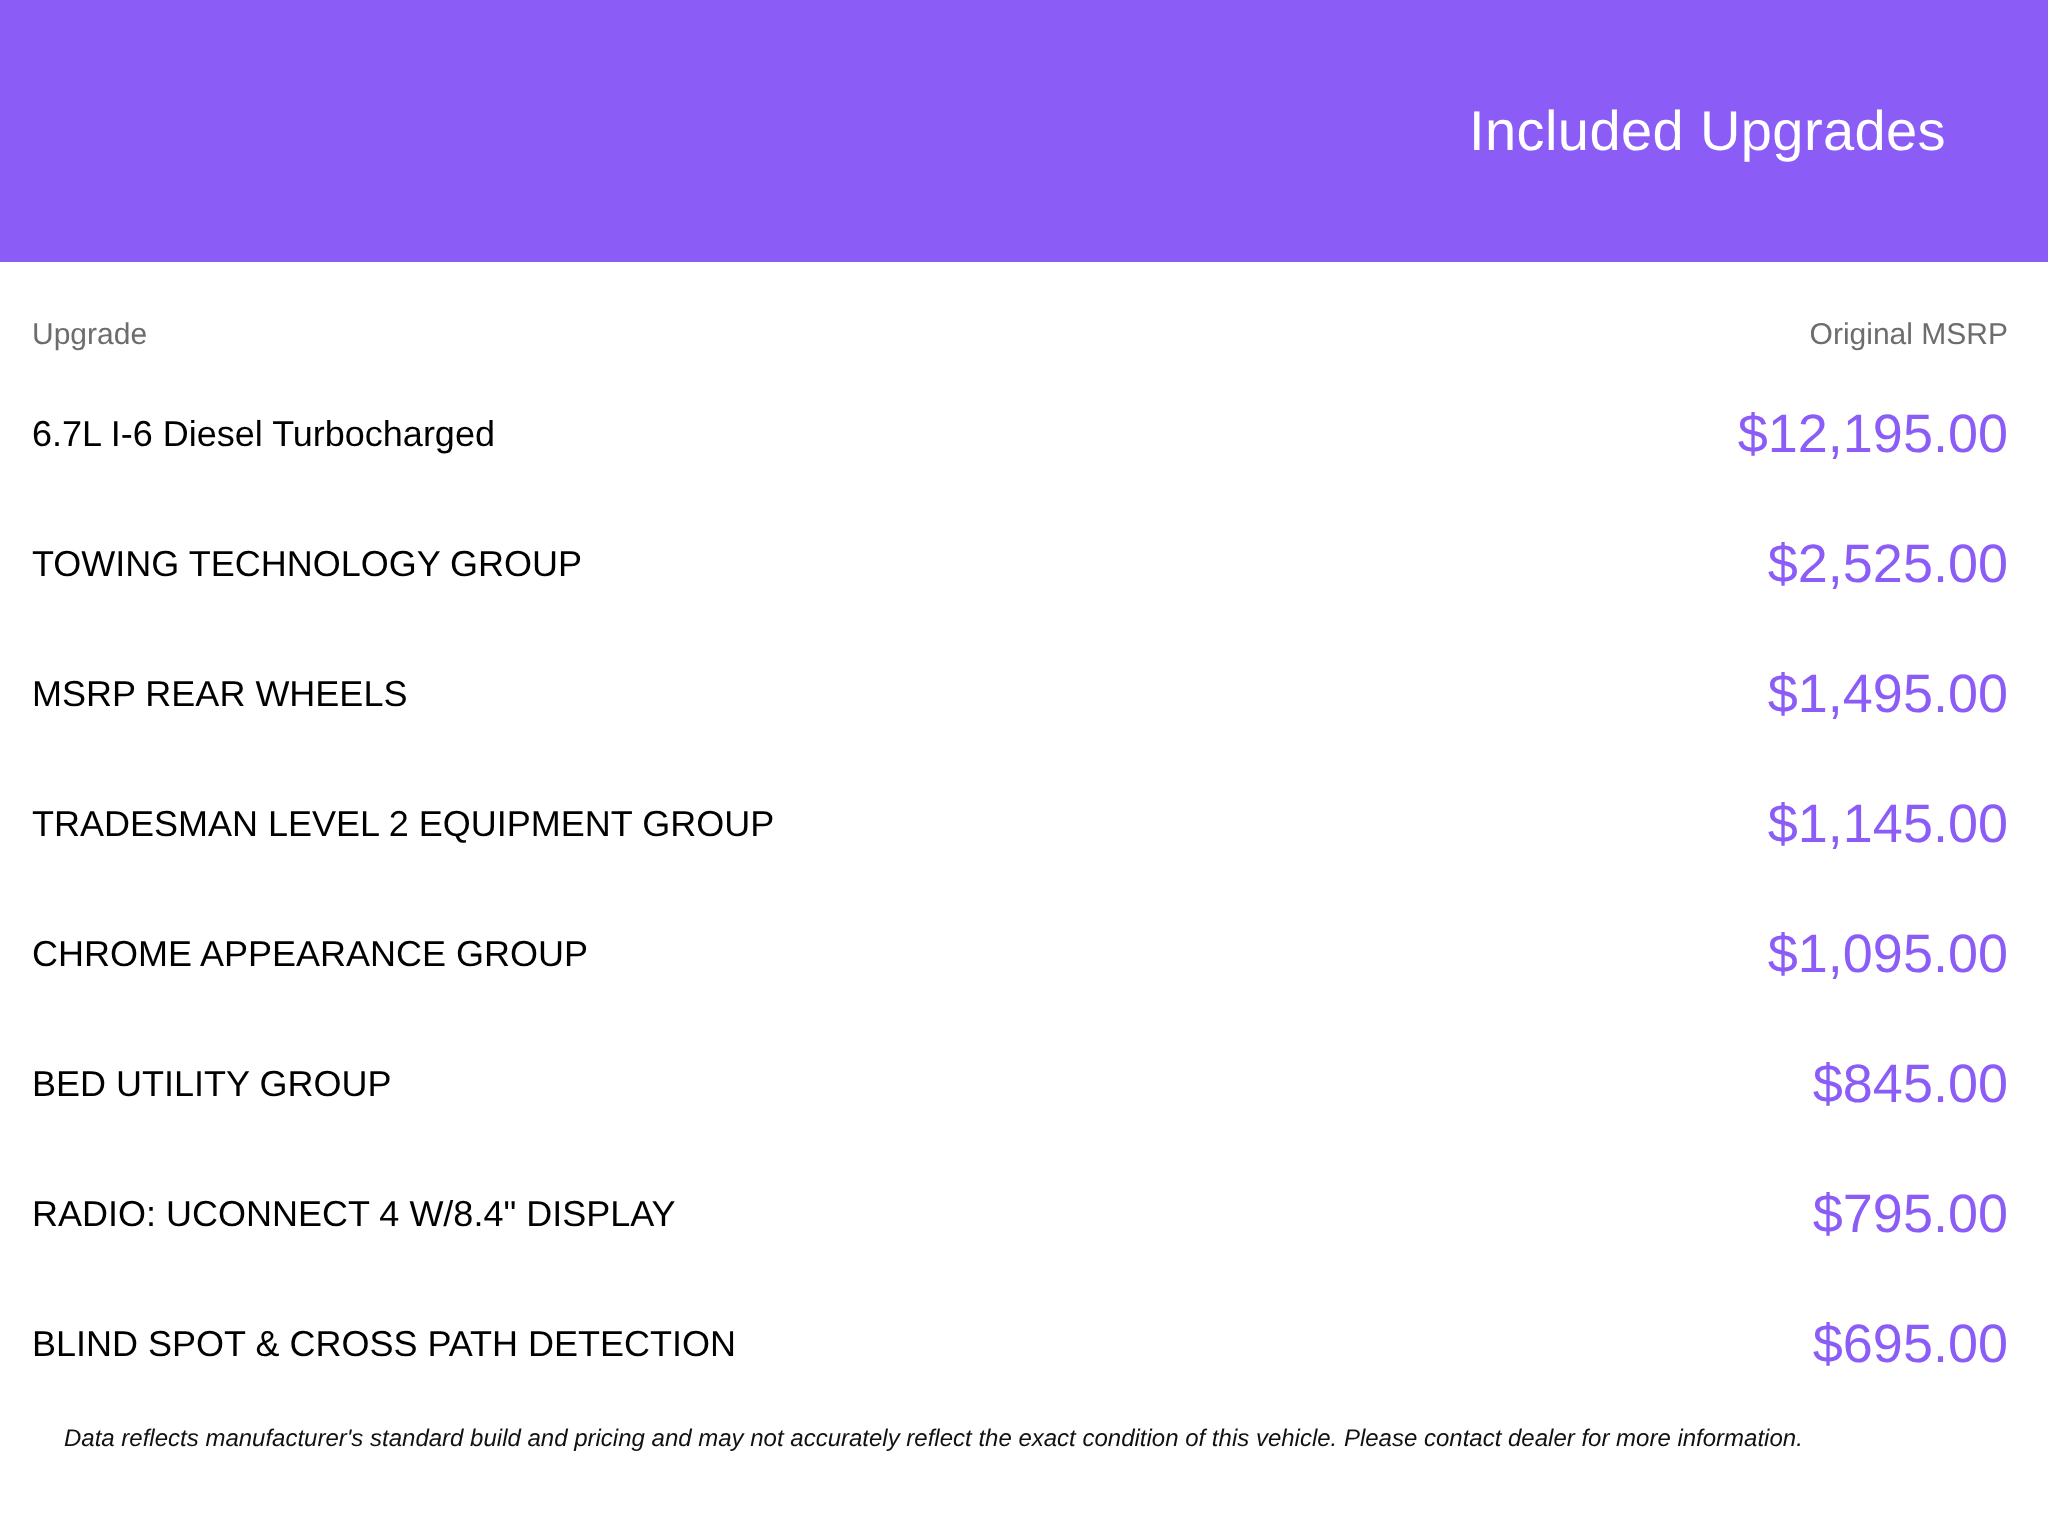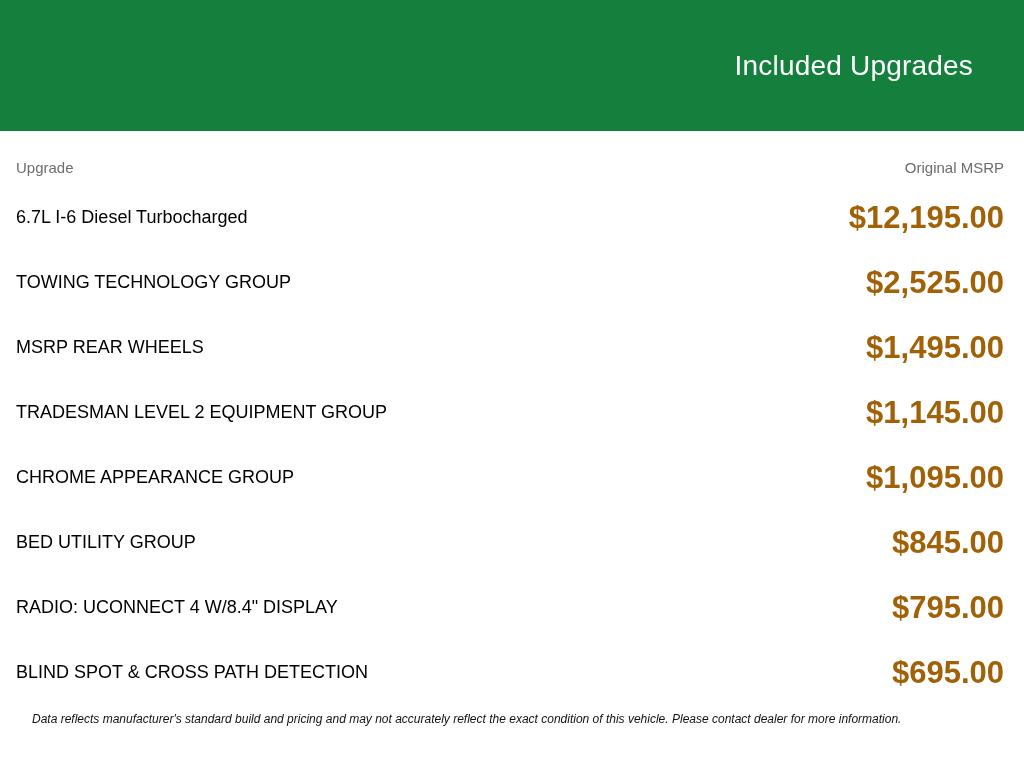--- a/index.html
+++ b/index.html
@@ -7,21 +7,21 @@
   body {
     width: 1024px;
     height: 768px;
     background: #ffffff;
     font-family: "Liberation Sans", sans-serif;
     overflow: hidden;
   }
   .top-header {
     width: 100%;
     height: 131px;
-    background: #15803d;
+    background: #8b5cf6;
     display: flex;
     align-items: center;
     justify-content: flex-end;
     padding-right: 51px;
   }
   .page-title {
     color: #ffffff;
     font-size: 28px;
     font-weight: 400;
     letter-spacing: 0.2px;
@@ -47,23 +47,23 @@
     height: 65px;
     gap: 44px;
   }
   .cell-upgrade {
     font-size: 18px;
     color: #000000;
     font-weight: 400;
     white-space: nowrap;
   }
   .cell-msrp {
-    font-size: 31px;
-    color: #a16207;
-    font-weight: 700;
+    font-size: 27px;
+    color: #8b5cf6;
+    font-weight: 400;
     text-align: right;
     white-space: nowrap;
   }
   .disclaimer {
     margin-top: 7px;
     font-size: 12px;
     font-style: italic;
     color: #111111;
     line-height: 14px;
     margin-left: 16px;

